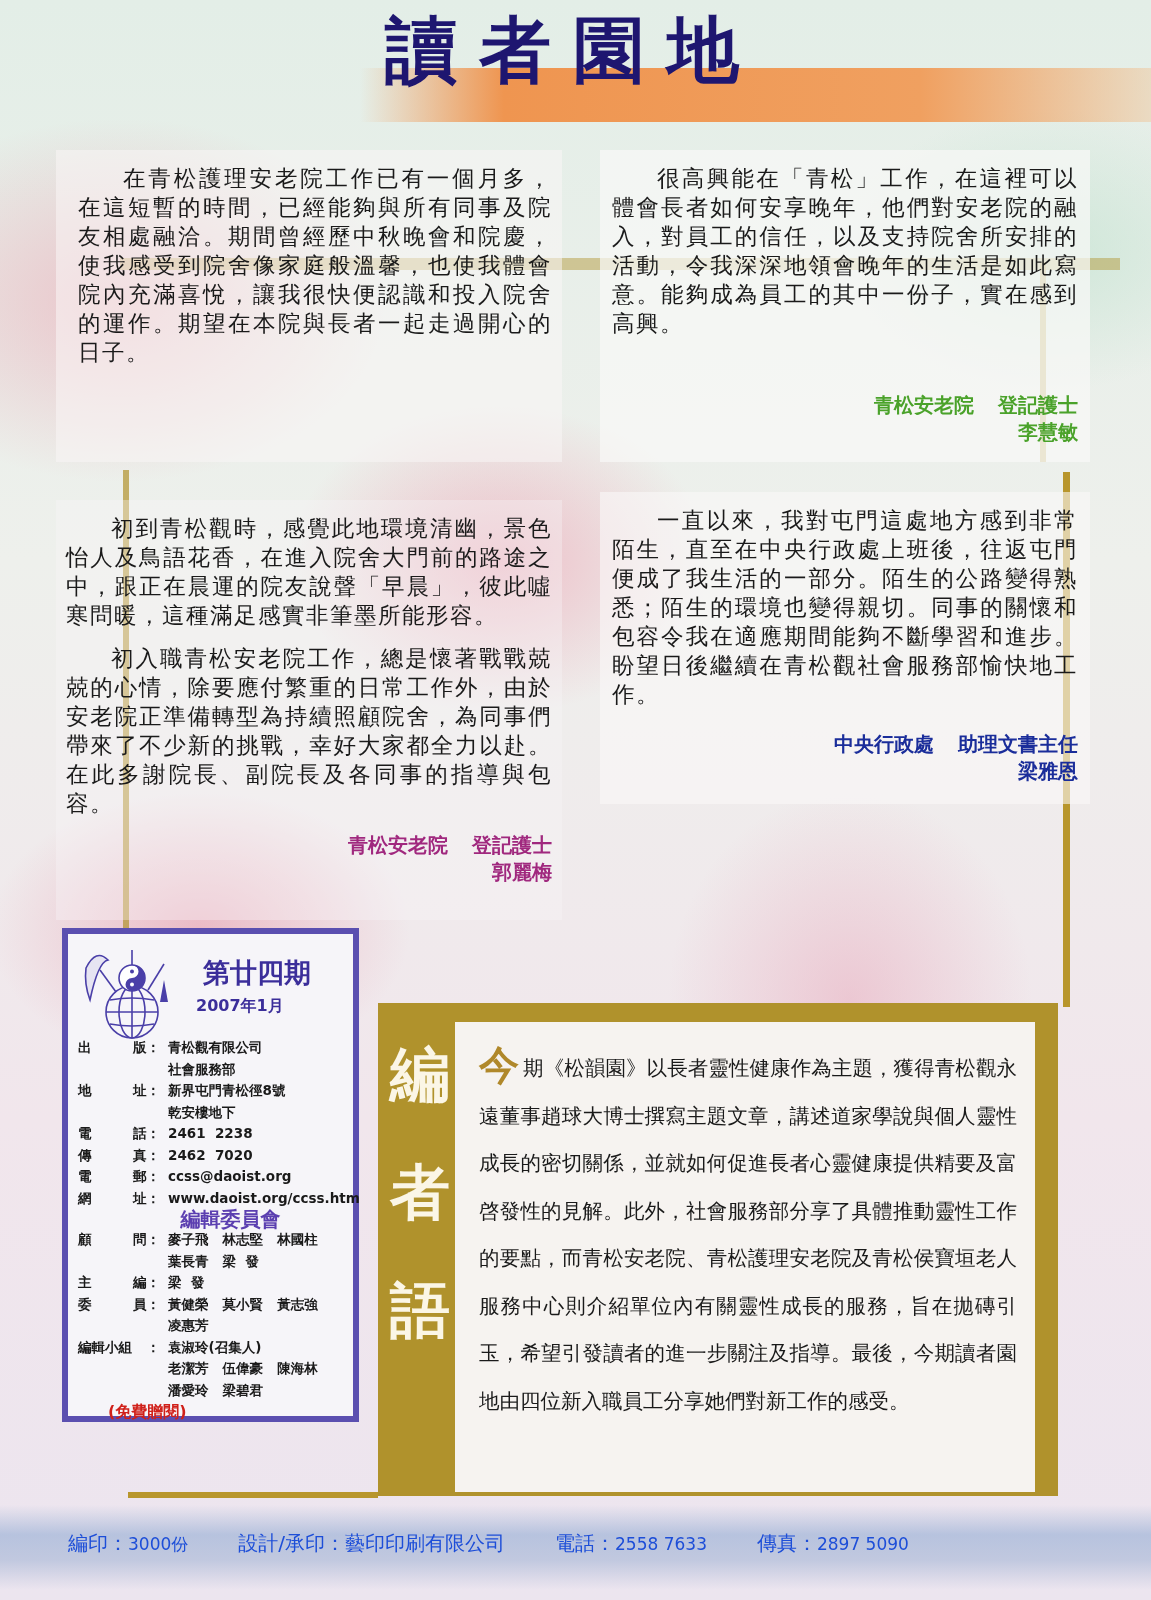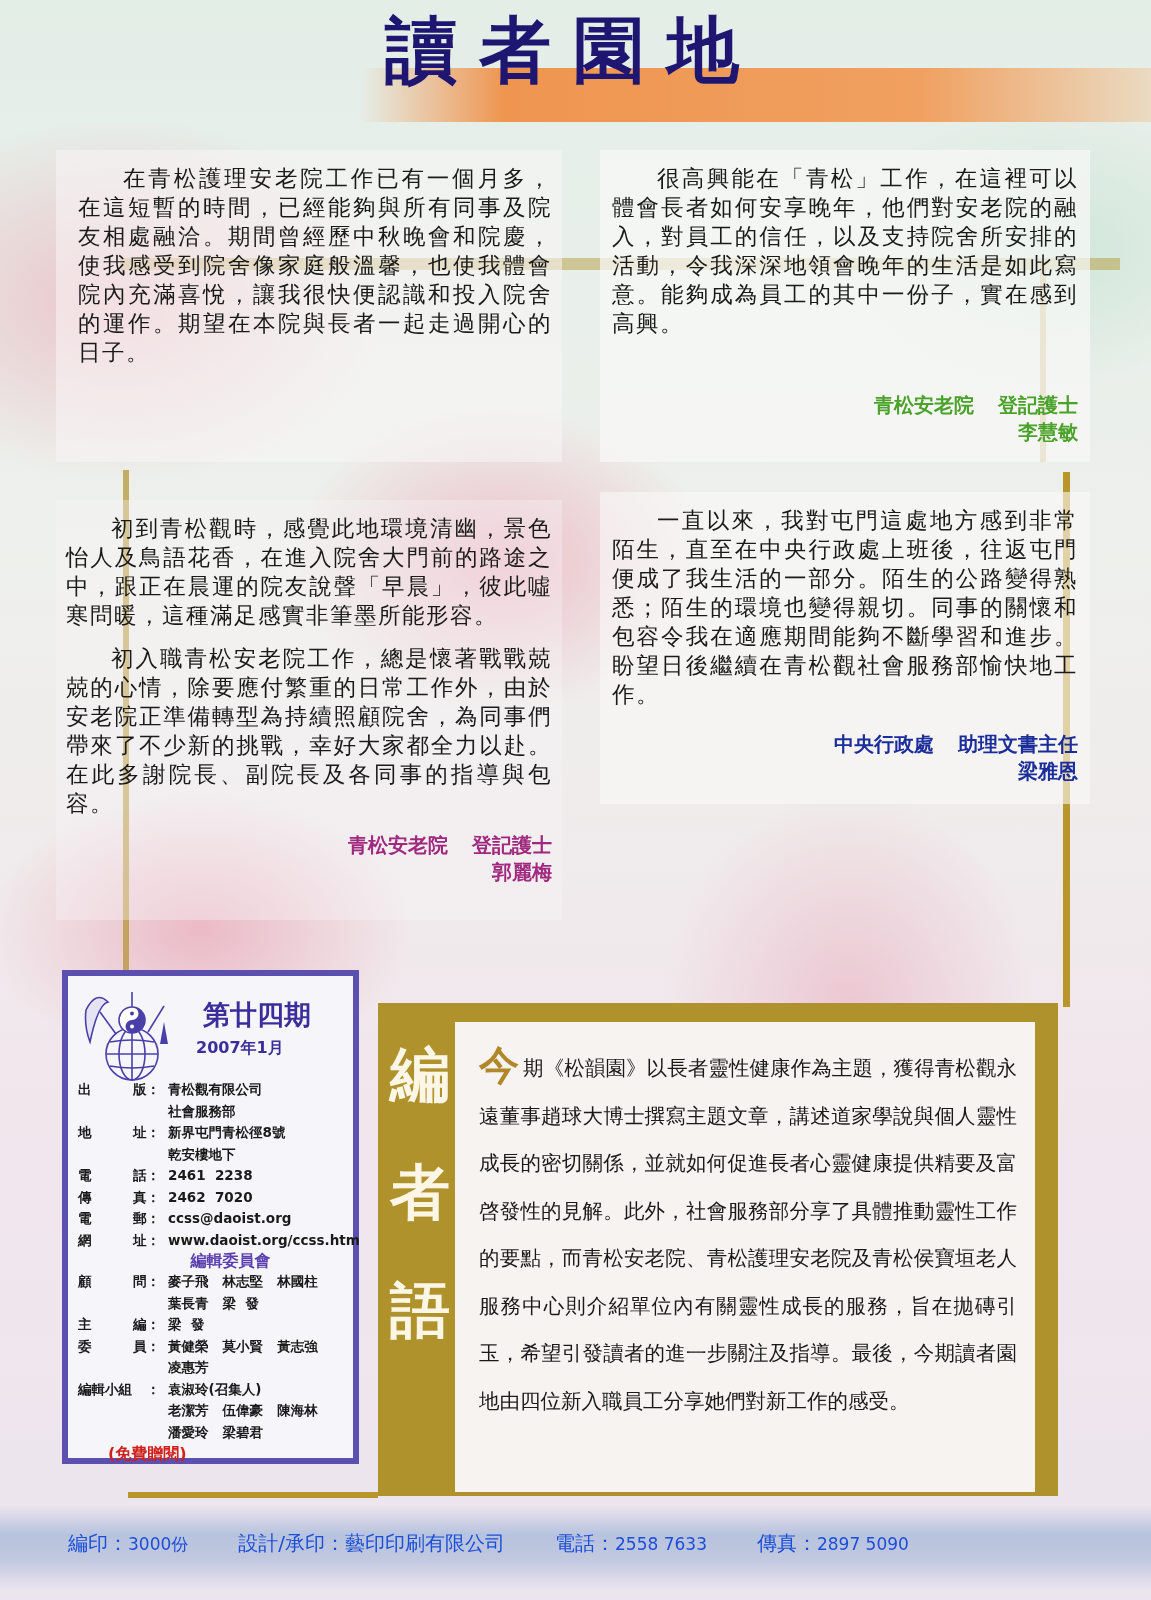--- a/index.html
+++ b/index.html
@@ -41,30 +41,30 @@
     text-align: justify; letter-spacing: 1.5px;
   }
   .letter-body p { margin: 0 0 14px 0; text-indent: 2em; }
   .sig {
     font-weight: bold; font-size: 20px; line-height: 27px; text-align: right;
   }
   .sig .unit { margin-right: 24px; }
 
   
   .info-box {
-    position: absolute; left: 62px; top: 970px; width: 297px; height: 494px;
+    position: absolute; left: 62px; top: 928px; width: 297px; height: 494px;
     border: 6px solid #5b4fb0; background: #f6f5f9; box-sizing: border-box;
   }
   .issue-title { position: absolute; left: 135px; top: 22px; font-weight: bold; font-size: 27px; color: #3b2e9a; line-height: 34px; }
   .issue-date  { position: absolute; left: 128px; top: 55px; font-weight: bold; font-size: 16px; color: #3b2e9a; line-height: 34px; }
   .info-list { position: absolute; left: 10px; top: 103px; width: 275px; font-size: 13.5px; line-height: 21.5px; color: #1a1a1a; font-weight: bold; }
   .info-row { display: flex; }
   .info-key { width: 90px; flex: 0 0 90px; display: flex; justify-content: space-between; padding-right: 8px; box-sizing: border-box; }
   .info-val { flex: 1; white-space: pre; }
-  .committee-head { text-align: center; color: #5b3fb0; font-size: 16px; line-height: 20px; padding-left: 30px; }
+  .committee-head { text-align: center; color: #5b3fb0; font-size: 20px; line-height: 20px; padding-left: 30px; }
   .free-note { color: #d0201a; font-size: 16px; text-align: left; padding-left: 30px; }
 
   
   .editor-frame {
     position: absolute; left: 378px; top: 1003px; width: 680px; height: 493px;
     background: #b0922c;
   }
   .editor-vertical {
     position: absolute; left: 385px; top: 1015px; width: 70px;
     font-family: "DejaVu Serif", serif; font-weight: bold; font-size: 60px; line-height: 118px;

